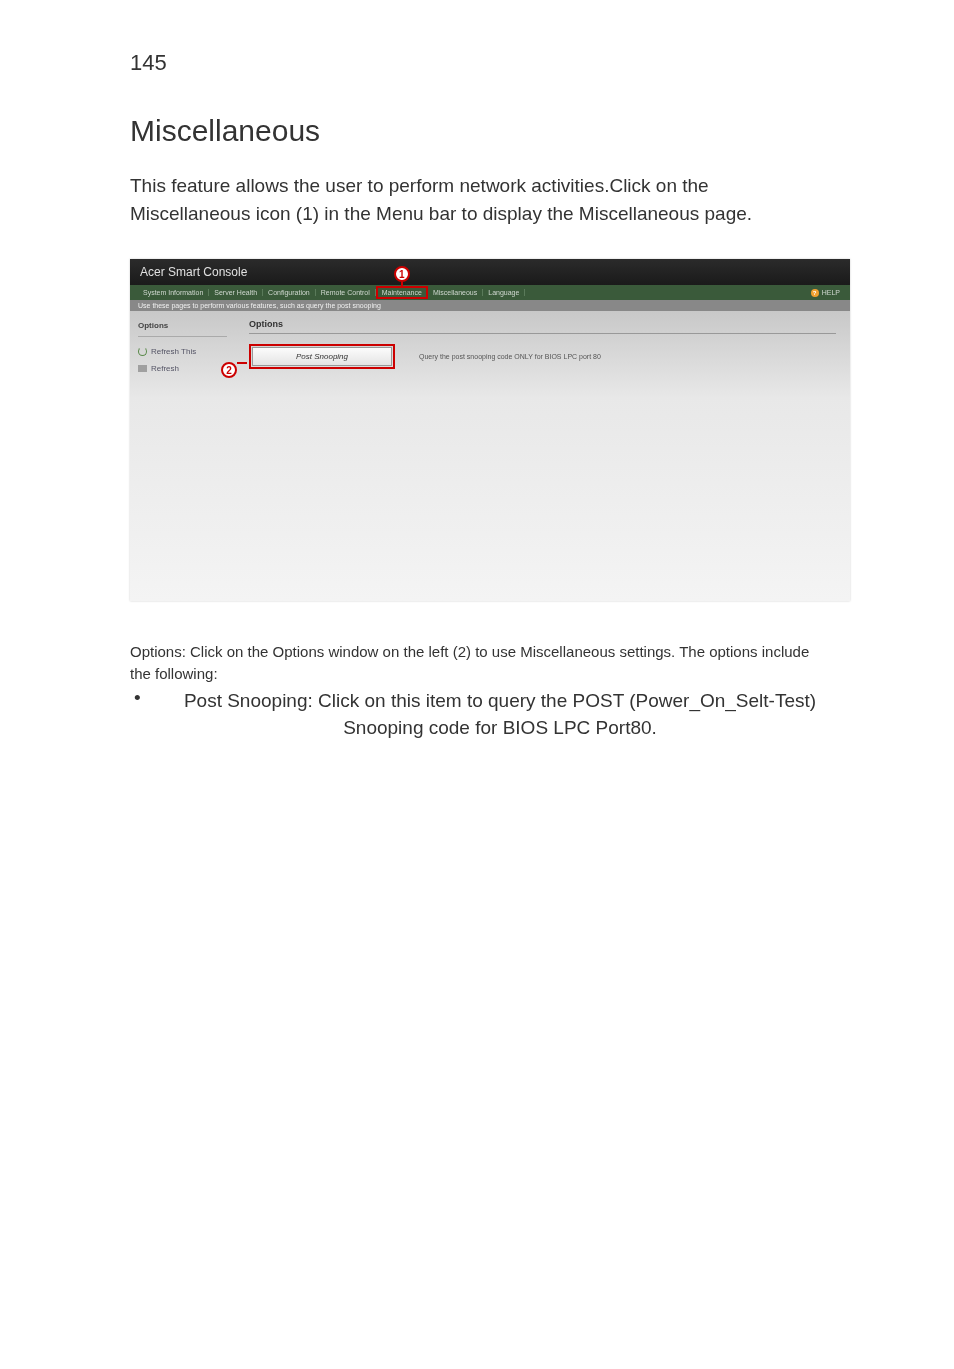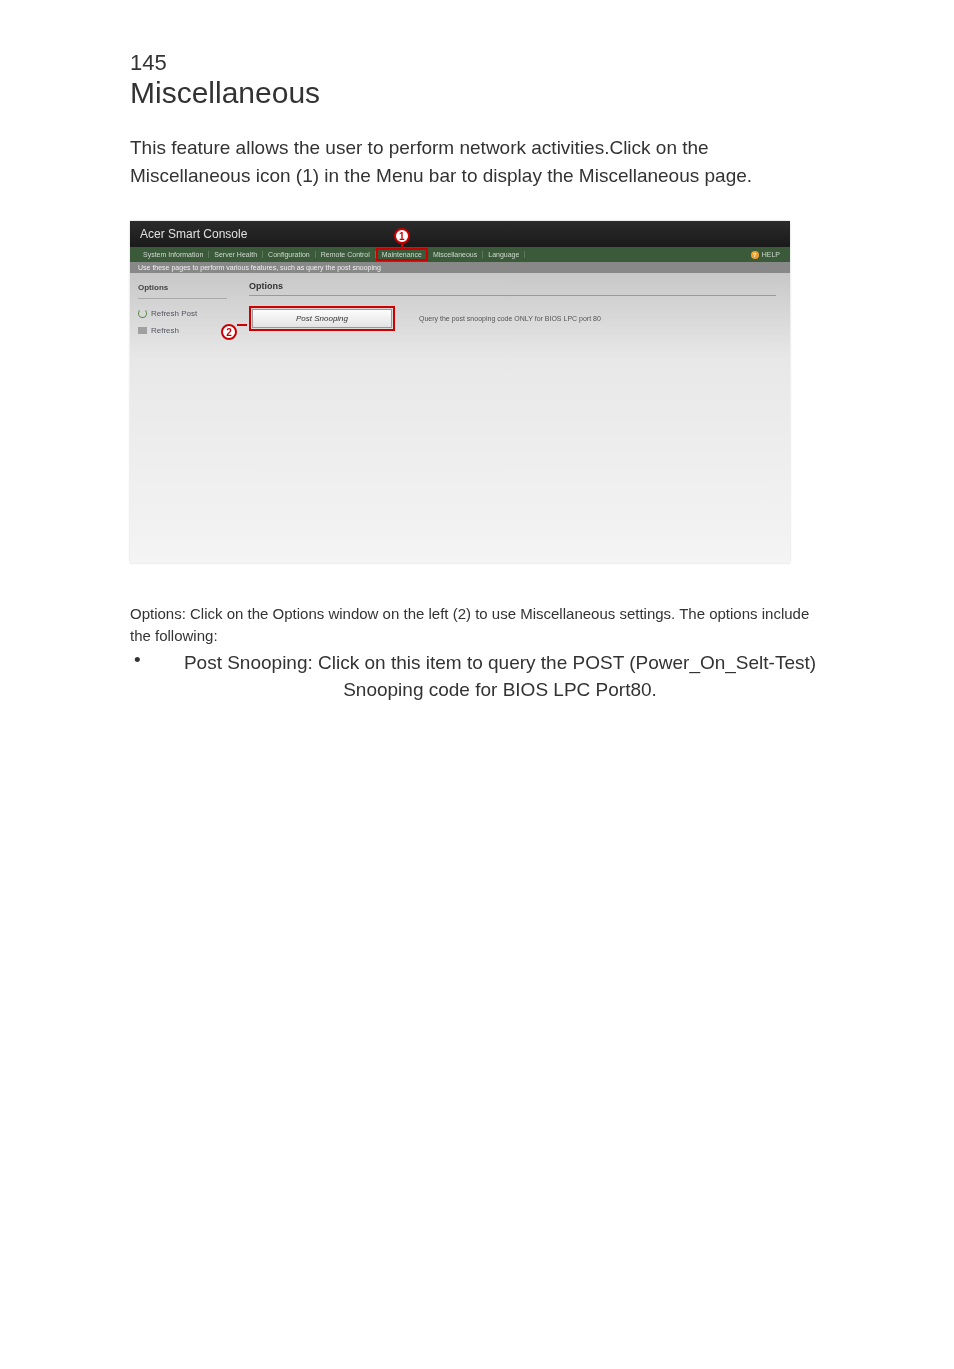--- a/index.html
+++ b/index.html
@@ -9,35 +9,36 @@
     }
     body {
       font-family: Arial, Helvetica, sans-serif;
       background: #ffffff;
       padding: 50px 130px;
       width: 954px;
     }
     .page-number {
       font-size: 22px;
       color: #333;
+      margin-bottom: 38px;
     }
     .section-heading {
       font-size: 30px;
       color: #333;
       margin-bottom: 24px;
       font-weight: normal;
     }
     .body-text {
       font-size: 19px;
       color: #333;
       line-height: 1.45;
       margin-bottom: 32px;
     }
     .screenshot {
-      width: 660px;
+      width: 720px;
       margin-bottom: 40px;
       box-shadow: 0 0 2px rgba(0,0,0,0.2);
     }
     .ss-header {
       background: linear-gradient(to bottom, #2b2b2b, #1a1a1a);
       padding: 6px 10px;
       color: #e0e0e0;
       font-size: 12px;
       position: relative;
     }
@@ -293,21 +294,21 @@
       <span class="ss-help-icon">?</span>
       <span>HELP</span>
     </span>
   </div>
   <div class="ss-subbar">Use these pages to perform various features, such as query the post snooping</div>
   <div class="ss-body">
     <div class="ss-sidebar">
       <div class="ss-sidebar-heading">Options</div>
       <div class="ss-sidebar-item">
         <span class="ss-sidebar-icon refresh-icon"></span>
-        <span>Refresh Post</span>
+        <span>Refresh This</span>
       </div>
       <div class="ss-sidebar-item">
         <span class="ss-sidebar-icon logout-icon"></span>
         <span>Refresh</span>
       </div>
     </div>
     <div class="ss-main">
       <div class="ss-main-heading">Options</div>
       <hr class="ss-main-hr">
       <div class="ss-button-row">

